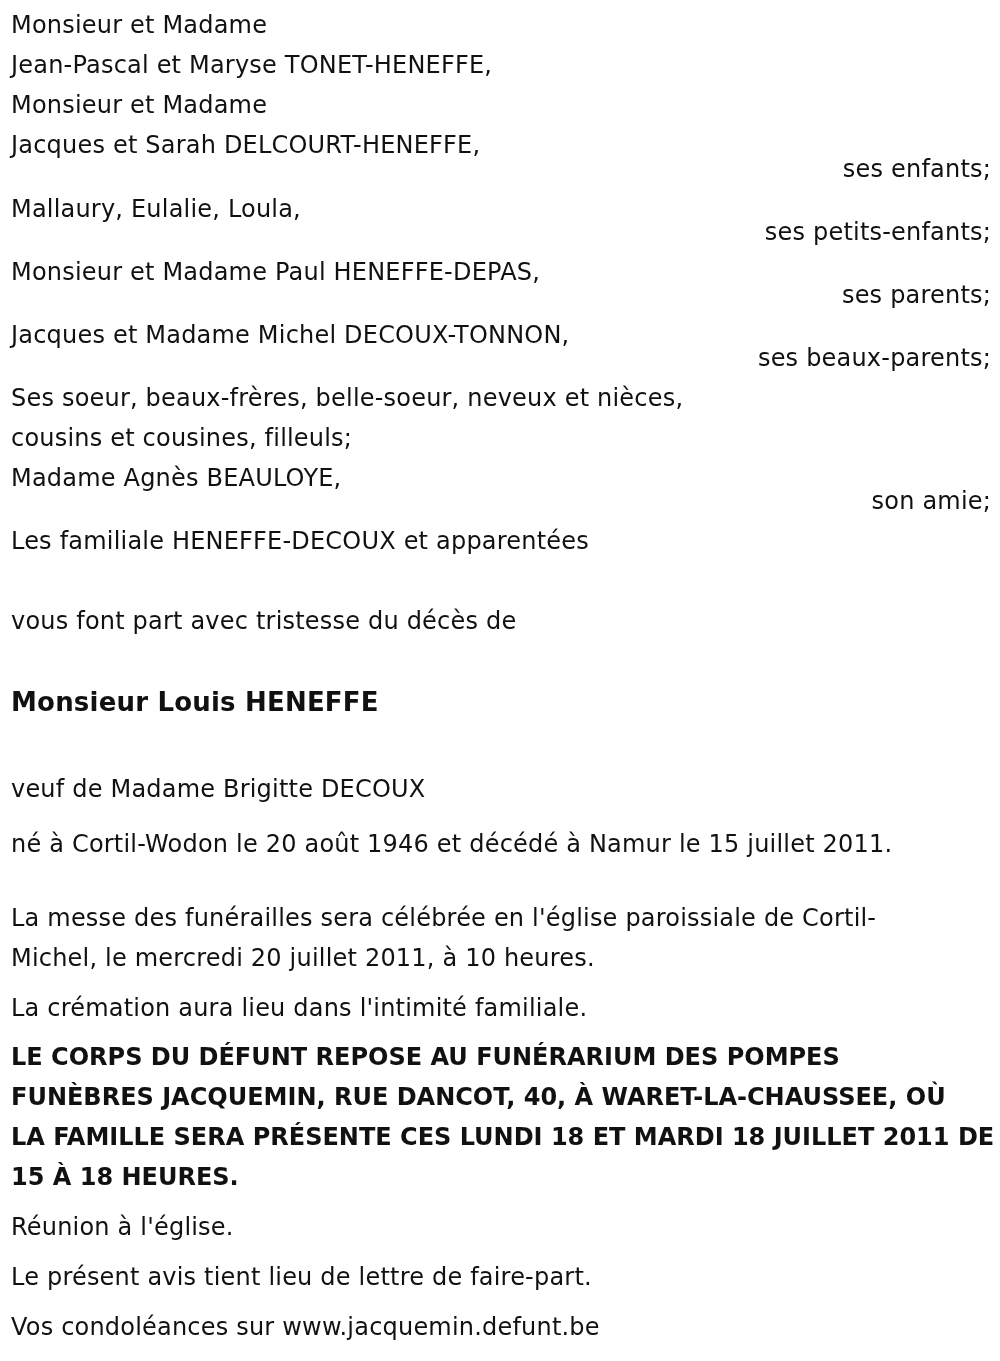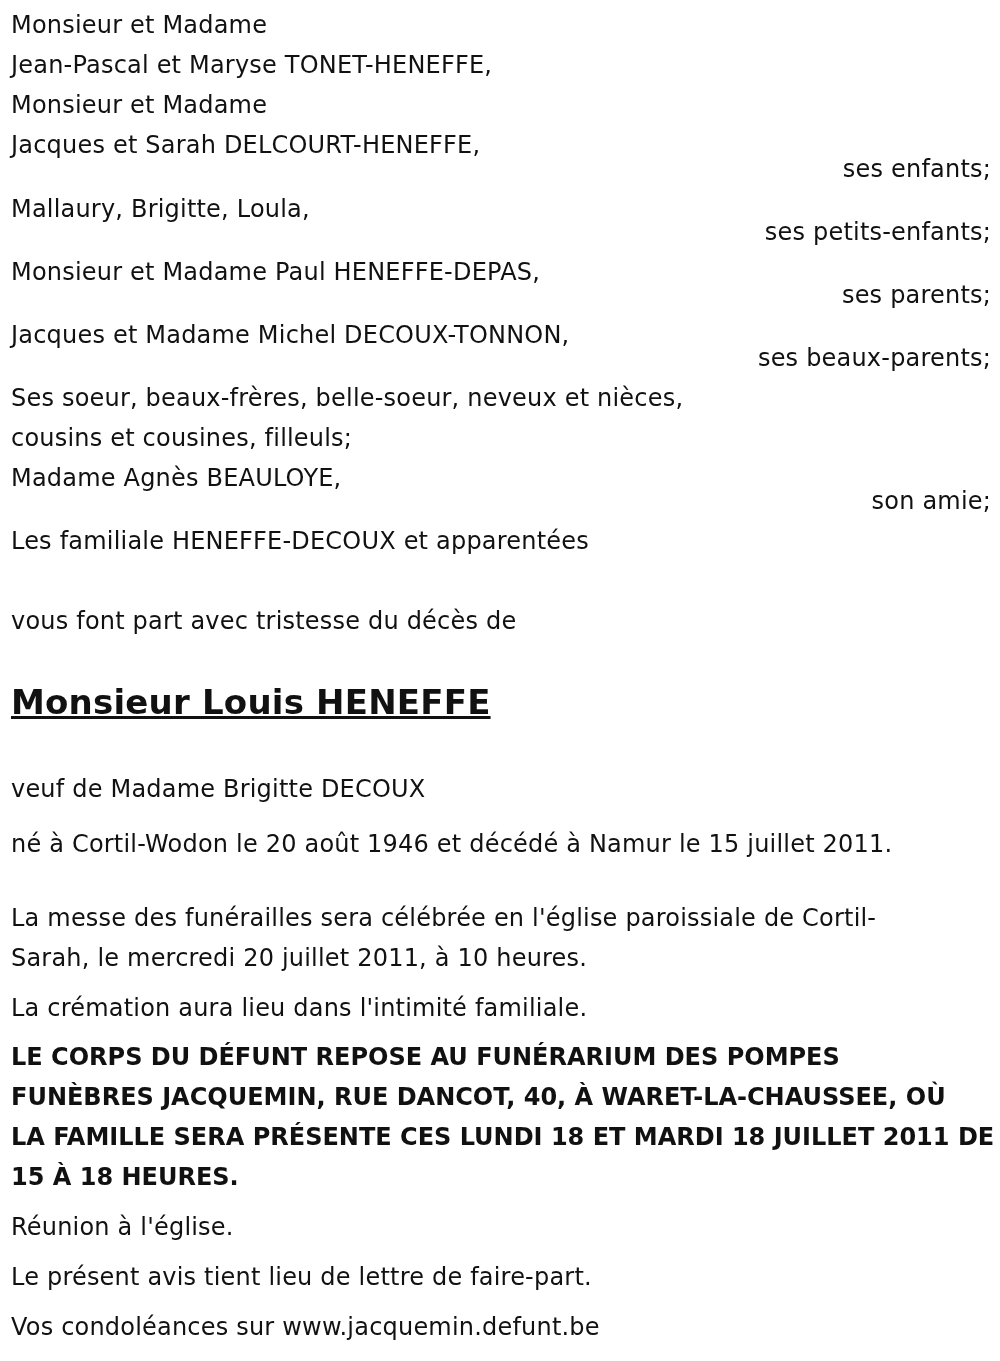--- a/index.html
+++ b/index.html
@@ -28,43 +28,42 @@
     }
     .rel {
       position: absolute;
       right: 0;
       white-space: nowrap;
       line-height: 40px;
       height: 40px;
     }
     .bold { font-weight: normal; }
     .title {
-      font-size: 34px;
+      font-size: 26px;
       font-weight: bold;
       line-height: 50px;
       height: 50px;
-      text-decoration: underline;
     }
     .caps {
       font-weight: bold;
       letter-spacing: 0;
     }
   </style>
 </head>
 <body>
 
 <div class="notice">
 
   <div class="line" style="top:5px">Monsieur et Madame</div>
   <div class="line" style="top:45px">Jean-Pascal et Maryse TONET-HENEFFE,</div>
   <div class="line" style="top:85px">Monsieur et Madame</div>
   <div class="line" style="top:125px">Jacques et Sarah DELCOURT-HENEFFE,</div>
   <div class="rel" style="top:149px">ses enfants;</div>
 
-  <div class="line" style="top:189px">Mallaury, Brigitte, Loula,</div>
+  <div class="line" style="top:189px">Mallaury, Eulalie, Loula,</div>
   <div class="rel" style="top:212px">ses petits-enfants;</div>
 
   <div class="line" style="top:252px">Monsieur et Madame Paul HENEFFE-DEPAS,</div>
   <div class="rel" style="top:275px">ses parents;</div>
 
   <div class="line" style="top:315px">Jacques et Madame Michel DECOUX-TONNON,</div>
   <div class="rel" style="top:338px">ses beaux-parents;</div>
 
   <div class="line" style="top:378px">Ses soeur, beaux-frères, belle-soeur, neveux et nièces,</div>
   <div class="line" style="top:418px">cousins et cousines, filleuls;</div>
@@ -76,21 +75,21 @@
   <div class="line" style="top:601px">vous font part avec tristesse du décès de</div>
 
   <div class="line title" style="top:677px">Monsieur Louis HENEFFE</div>
 
   <div class="line" style="top:769px">veuf de Madame Brigitte DECOUX</div>
 
   <div class="line" style="top:824px">né à Cortil-Wodon le 20 août 1946 et décédé à Namur le 15 juillet 2011.</div>
 
   <div class="line" style="top:898px">La messe des funérailles sera célébrée en l'église paroissiale de Cortil-</div>
   <div class="line" style="top:938px">
-    <span>Sarah, </span><span class="bold">le mercredi 20 juillet 2011, à 10 heures.</span>
+    <span>Michel, </span><span class="bold">le mercredi 20 juillet 2011, à 10 heures.</span>
   </div>
 
   <div class="line bold" style="top:988px">La crémation aura lieu dans l'intimité familiale.</div>
 
   <div class="line caps" style="top:1037px">LE CORPS DU DÉFUNT REPOSE AU FUNÉRARIUM DES POMPES</div>
   <div class="line caps" style="top:1077px">FUNÈBRES JACQUEMIN, RUE DANCOT, 40, À WARET-LA-CHAUSSEE, OÙ</div>
   <div class="line caps" style="top:1117px">LA FAMILLE SERA PRÉSENTE CES LUNDI 18 ET MARDI 18 JUILLET 2011 DE</div>
   <div class="line caps" style="top:1157px">15 À 18 HEURES.</div>
 
   <div class="line bold" style="top:1207px">Réunion à l'église.</div>

